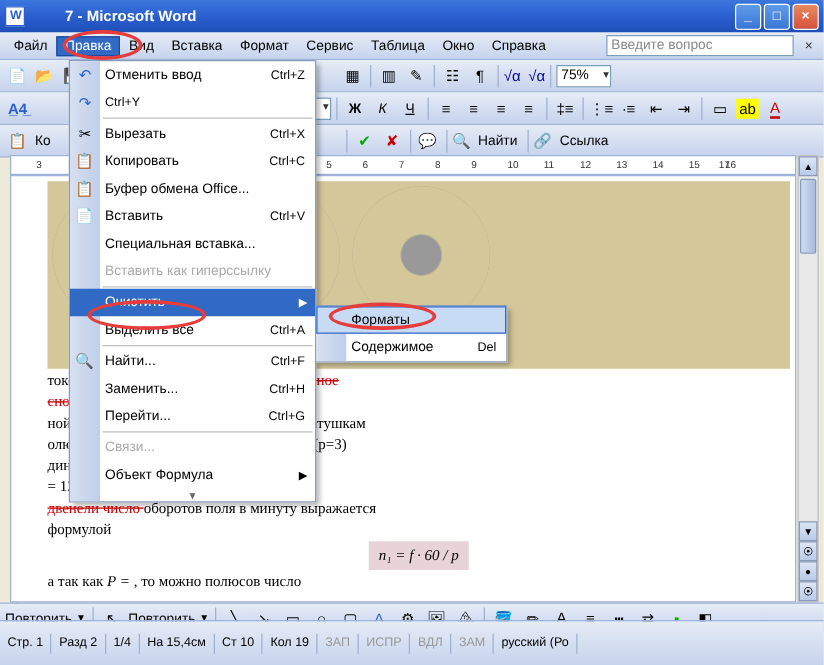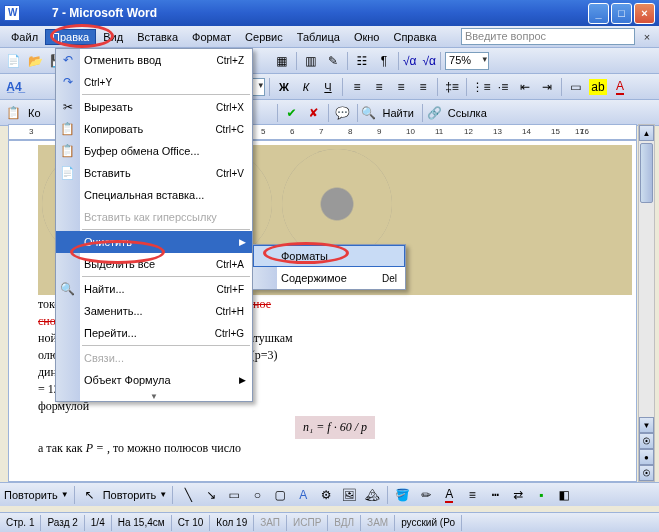--- a/index.html
+++ b/index.html
@@ -10,21 +10,21 @@
 .titlebar .doc-icon::after { content: "W"; color: #2a5fce; font-size: 10px; position: absolute; top: 1px; left: 3px; }
 .titlebar .title-text { flex: 1; margin-left: 28px; }
 .win-btns { display: flex; gap: 2px; }
 .win-btn { width: 21px; height: 21px; border: 1px solid #fff; border-radius: 3px; display: flex; align-items: center; justify-content: center; color: #fff; font-weight: bold; font-size: 11px; }
 .btn-min, .btn-max { background: linear-gradient(to bottom, #5d9be8, #3a77d6); }
 .btn-close { background: linear-gradient(to bottom, #e88a5d, #d6523a); }
 
 .menubar { height: 22px; background: linear-gradient(to bottom, #e6ecf7 0%, #c6d3ec 100%); border-bottom: 1px solid #9db3d9; display: flex; align-items: center; padding: 0 4px; position: relative; }
 .menu-item { padding: 2px 7px; cursor: pointer; }
 .menu-item.highlighted { background: #316ac5; color: #fff; border: 1px solid #1a4aa0; padding: 1px 6px; position: relative; }
-.question-box { margin-left: auto; width: 174px; height: 17px; background: #fff; border: 1px solid #7b9ebd; padding: 1px 3px; color: #888; }
+.question-box { margin-left: auto; width: 150px; height: 17px; background: #fff; border: 1px solid #7b9ebd; padding: 1px 3px; color: #888; }
 .small-close { width: 16px; height: 16px; margin-left: 4px; display: flex; align-items: center; justify-content: center; color: #333; }
 
 .red-oval { position: absolute; border: 3px solid #e63c3c; border-radius: 50%; pointer-events: none; z-index: 100; }
 
 .toolbar { height: 26px; background: linear-gradient(to bottom, #e6ecf7 0%, #c6d3ec 100%); border-bottom: 1px solid #9db3d9; display: flex; align-items: center; padding: 0 4px; gap: 2px; }
 .tb-btn { width: 20px; height: 20px; display: flex; align-items: center; justify-content: center; border: 1px solid transparent; }
 .tb-sep { width: 1px; height: 18px; background: #a0b0d0; margin: 0 2px; }
 .tb-combo { height: 18px; background: #fff; border: 1px solid #7b9ebd; padding: 1px 12px 1px 3px; position: relative; font-size: 11px; }
 .tb-combo::after { content: "▾"; position: absolute; right: 1px; top: 1px; font-size: 9px; color: #333; }
 
@@ -57,21 +57,21 @@
 .motor { width: 110px; height: 110px; border-radius: 50%; background: radial-gradient(circle, #999 20%, #d4c89a 22%, #d4c89a 70%, #888 72%); position: relative; }
 .text-line { margin: 2px 0; }
 .red-text { color: #c00; text-decoration: line-through; }
 .formula { display: inline-block; background: #e8d4d8; padding: 4px 8px; font-style: italic; }
 
 .scrollbar-v { position: absolute; right: 4px; top: 124px; bottom: 50px; width: 17px; background: #e8e8e8; border: 1px solid #c0c0c0; }
 .scroll-thumb { position: absolute; left: 1px; right: 1px; top: 18px; height: 60px; background: linear-gradient(to right, #cde, #abd); border: 1px solid #89b; border-radius: 2px; }
 .scroll-btn { height: 16px; background: linear-gradient(to bottom, #dce6f5, #b8cbe8); border: 1px solid #89b; display: flex; align-items: center; justify-content: center; font-size: 8px; }
 
 .bottom-bar { position: absolute; left: 0; right: 0; bottom: 26px; height: 24px; background: linear-gradient(to bottom, #e6ecf7, #c6d3ec); border-top: 1px solid #9db3d9; display: flex; align-items: center; padding: 0 4px; gap: 3px; }
-.statusbar { position: absolute; left: 0; right: 0; bottom: 0; height: 20px; background: linear-gradient(to bottom, #e6ecf7, #c6d3ec); border-top: 1px solid #9db3d9; display: flex; align-items: center; font-size: 10px; }
+.statusbar { position: absolute; left: 0; right: 0; bottom: 0; height: 36px; background: linear-gradient(to bottom, #e6ecf7, #c6d3ec); border-top: 1px solid #9db3d9; display: flex; align-items: center; font-size: 10px; }
 .status-cell { padding: 0 6px; border-right: 1px solid #a0b0d0; height: 16px; display: flex; align-items: center; }
 .status-cell.dim { color: #999; }
 
 .ico { font-family: Arial, sans-serif; font-size: 12px; }
 </style>
 </head>
 <body>
 
 <div class="titlebar">
   <div class="doc-icon"></div>
@@ -266,20 +266,21 @@
       <div class="motor"></div>
       <div class="motor"></div>
       <div class="motor"></div>
     </div>
     <div class="text-line"><span>токов трехфазной системы и </span><span class="red-text">соответственное</span></div>
     <div class="text-line"><span class="red-text">сного </span><span>вращающегося поля</span></div>
     <div class="text-line">ной паре полюсов, следовательно, трем катушкам</div>
     <div class="text-line">олюсное деление). Шестиполюсное поле (p=3)</div>
     <div class="text-line">дин период пере-</div>
     <div class="text-line">= 120 и за минуту делает 1000 оборотов</div>
+    <div class="text-line"><span class="red-text">двенели </span><span class="red-text">число </span><span>оборотов поля в минуту выражается</span></div>
     <div class="text-line">формулой</div>
     <div class="text-line" style="text-align:center"><span class="formula">n₁ = f · 60 / p</span></div>
     <div class="text-line"><span>а так как </span><i>P = </i><span>, то можно полюсов число</span></div>
   </div>
 </div>
 
 <div class="scrollbar-v">
   <div class="scroll-btn">▲</div>
   <div class="scroll-thumb"></div>
   <div class="scroll-btn" style="position:absolute;bottom:48px;left:0;right:0">▼</div>

